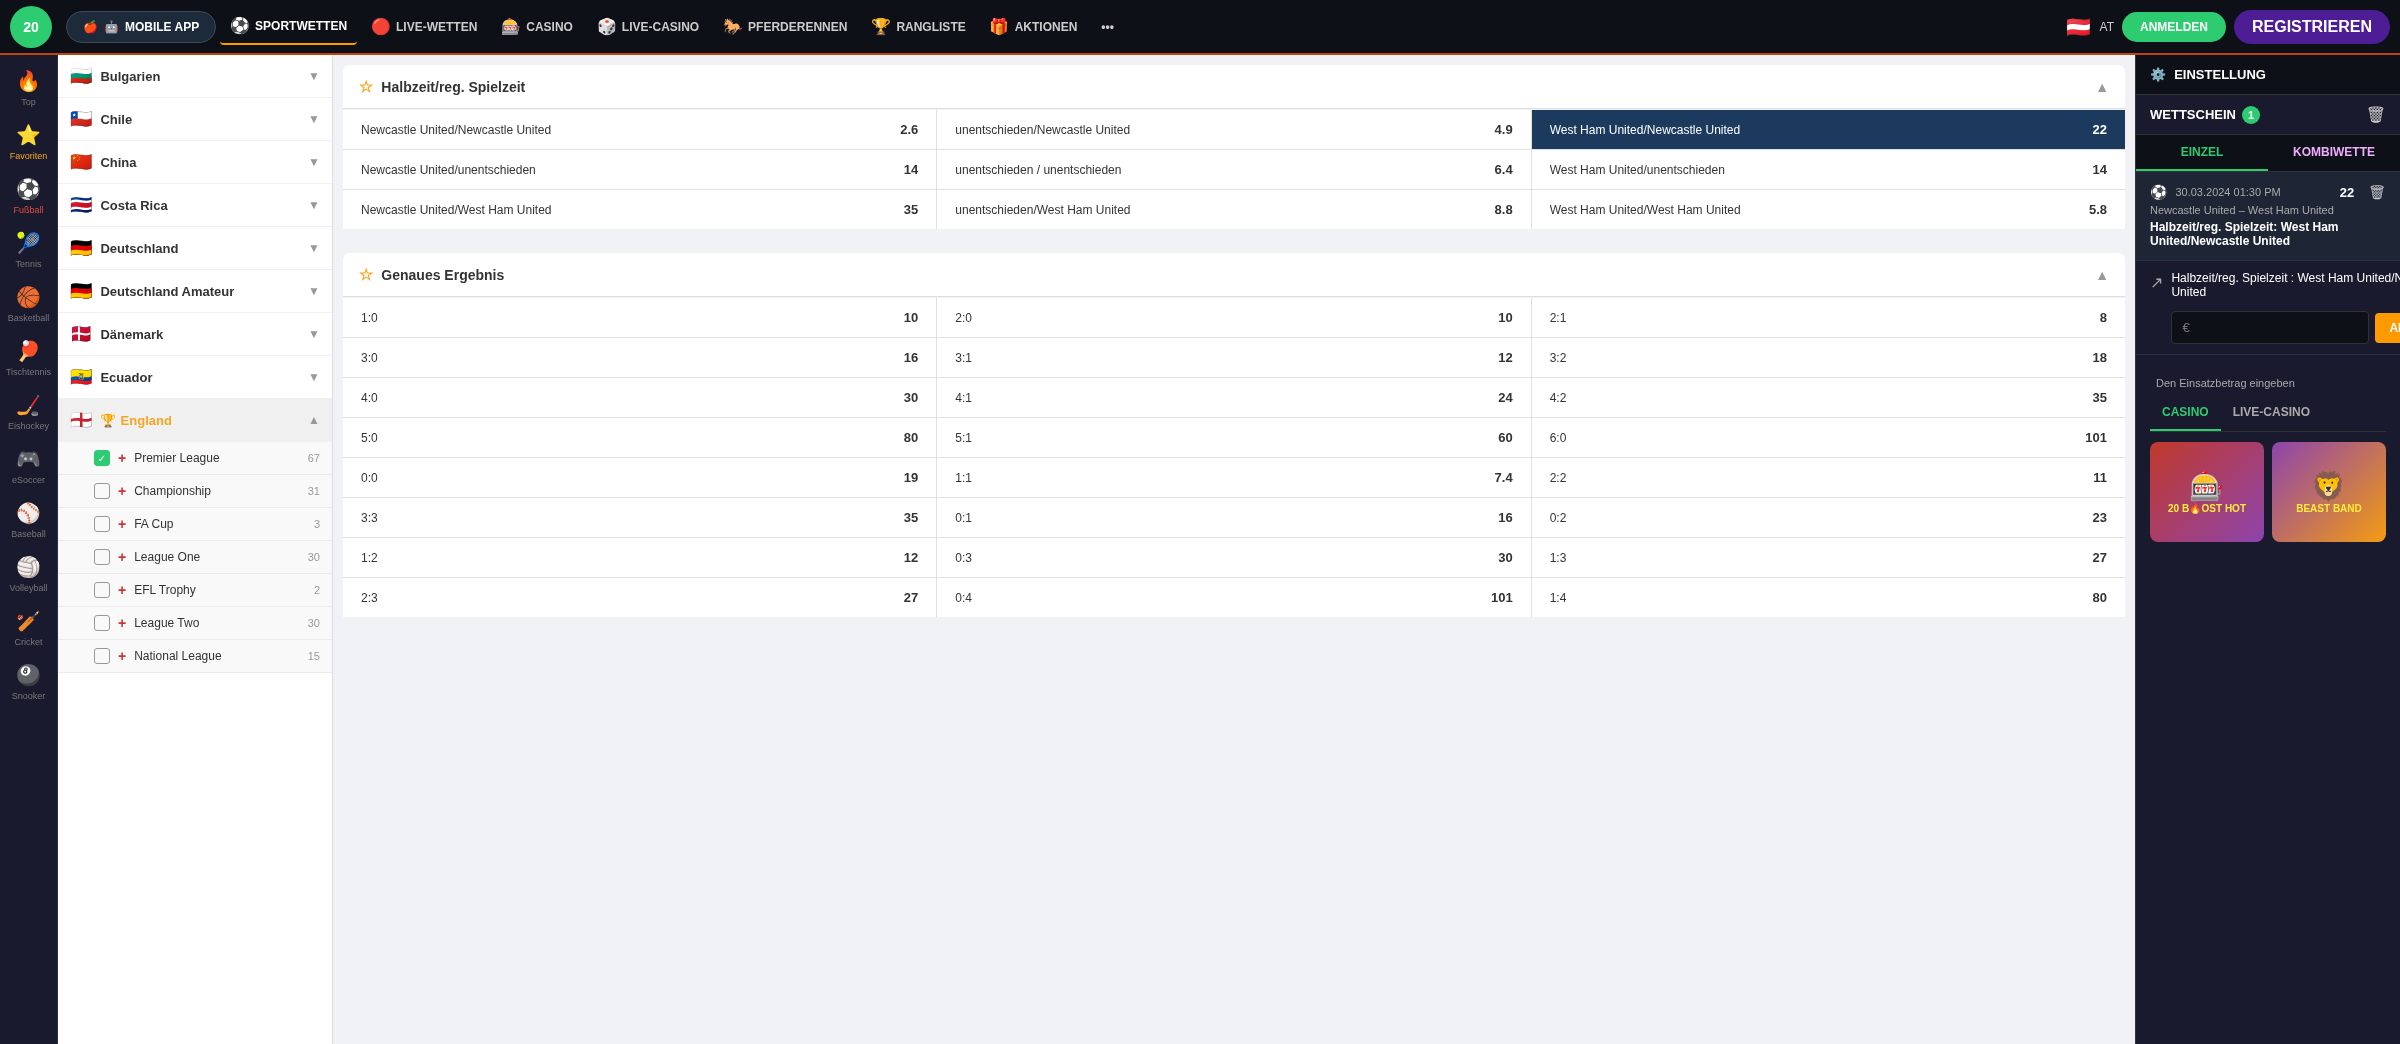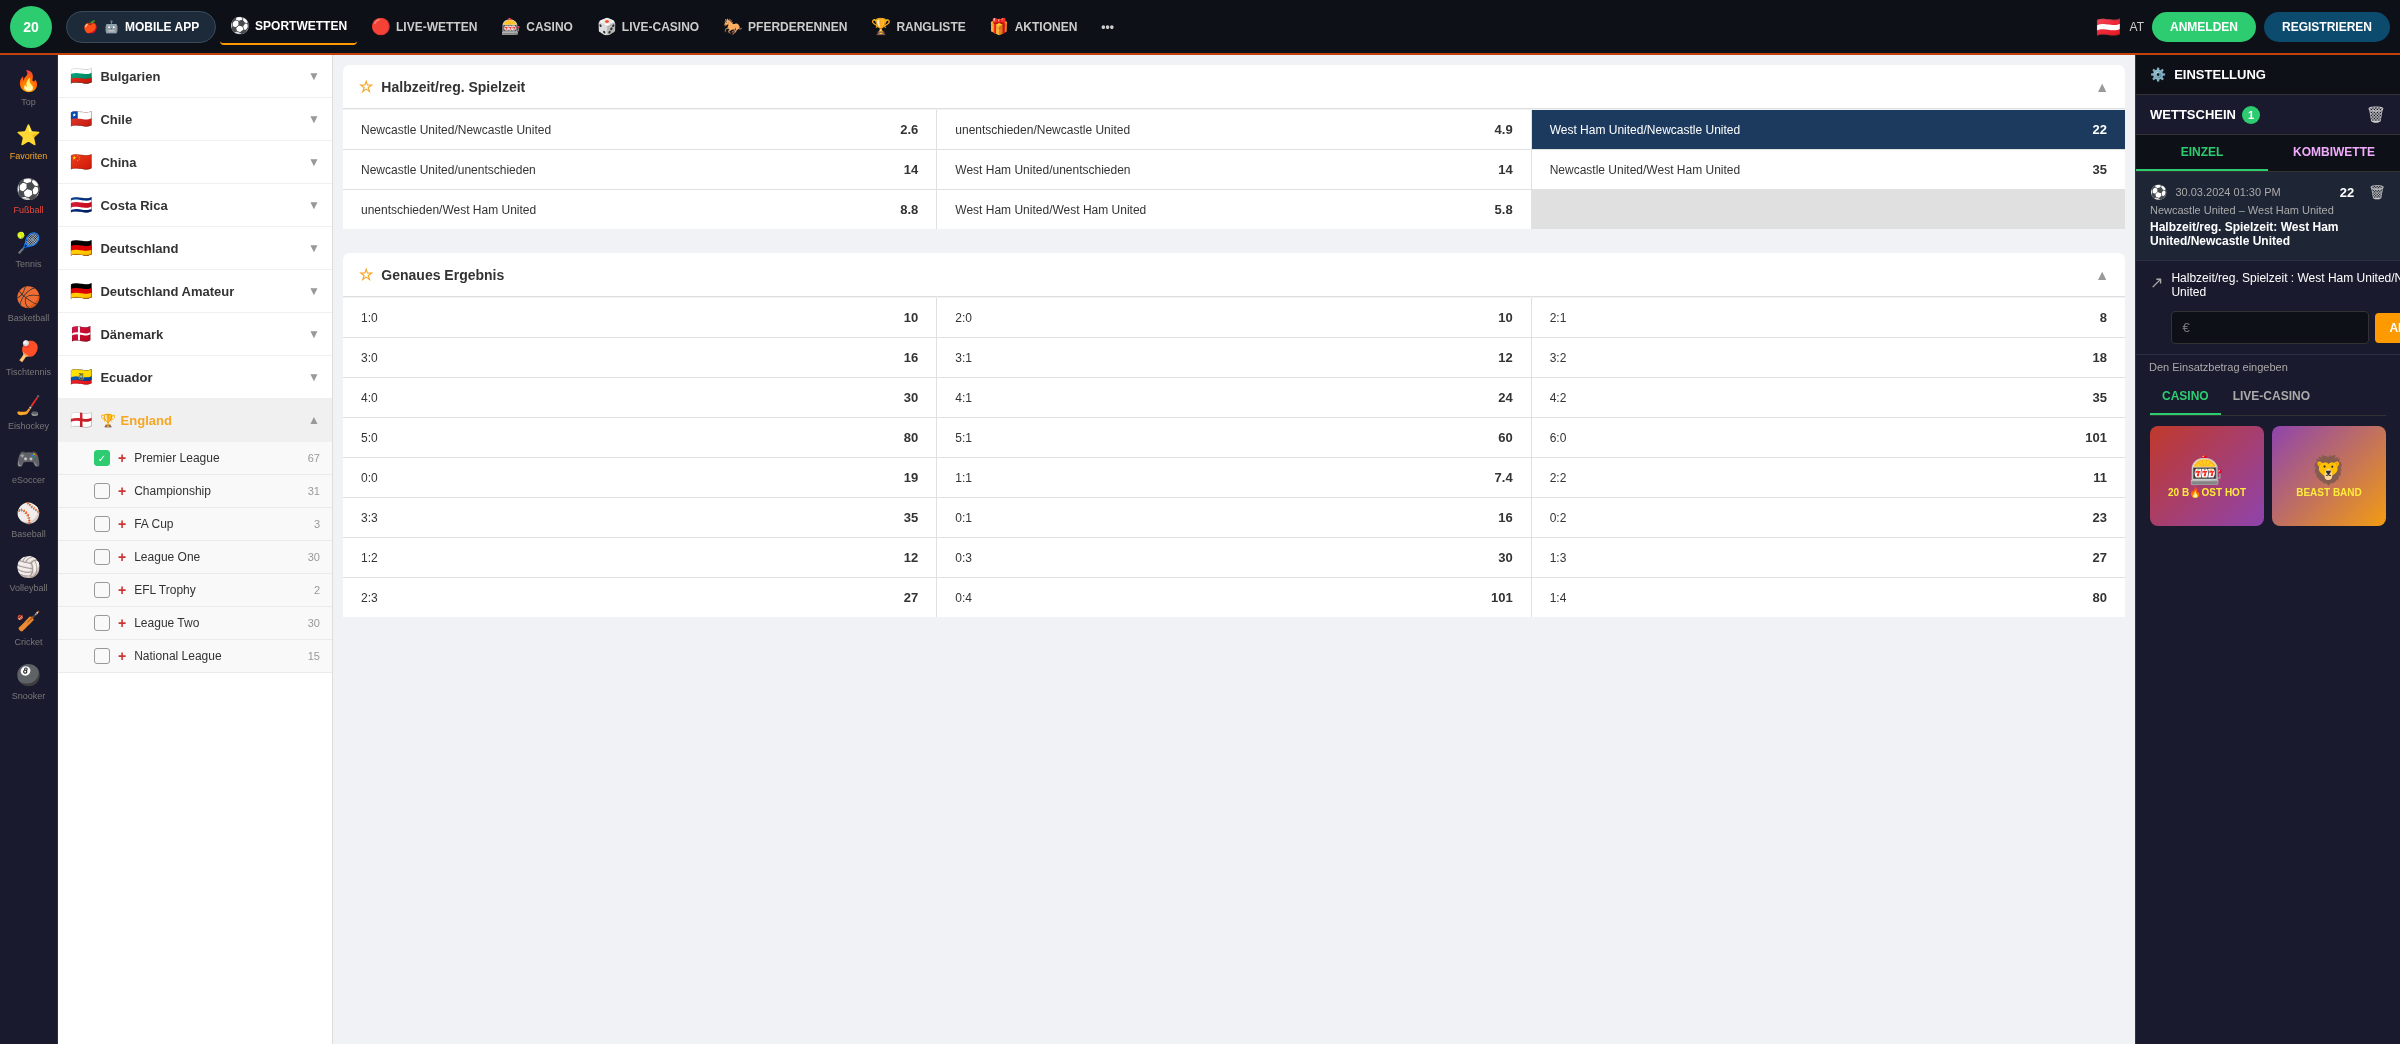--- a/index.html
+++ b/index.html
@@ -29,22 +29,22 @@
       border-radius: 4px; text-decoration: none; font-weight: 600;
     }
     .nav-item.active { color: #fff; border-bottom: 2px solid #f90; }
     .nav-icon { font-size: 16px; }
     .nav-right { margin-left: auto; display: flex; align-items: center; gap: 8px; }
     .btn-anmelden {
       background: #2ecc71; border: none; border-radius: 20px; color: #fff;
       padding: 8px 18px; font-weight: bold; cursor: pointer; font-size: 12px;
     }
     .btn-registrieren {
-      background: #0c4a6e; border: none; border-radius: 20px; color: #fff;
-      padding: 8px 18px; font-weight: bold; cursor: pointer; font-size: 12px;
+      background: #4c1d95; border: none; border-radius: 20px; color: #fff;
+      padding: 8px 18px; font-weight: bold; cursor: pointer; font-size: 16px;
     }
     .country-code { color: #ccc; font-size: 12px; }
 
     
     .main-layout {
       display: flex; height: calc(100vh - 55px); overflow: hidden;
     }
 
     
     .left-sidebar {
@@ -151,21 +151,21 @@
     .share-title { color: #fff; font-size: 12px; margin-bottom: 4px; }
     .bet-input-row { display: flex; align-items: center; gap: 6px; margin-top: 8px; }
     .bet-input {
       flex: 1; background: #0d1117; border: 1px solid #333; color: #fff;
       padding: 8px 10px; border-radius: 4px; font-size: 13px;
     }
     .btn-anmelden-orange {
       background: #f90; border: none; border-radius: 4px; color: #fff;
       padding: 8px 14px; font-weight: bold; cursor: pointer; font-size: 12px; white-space: nowrap;
     }
-    .bet-hint { color: #aaa; font-size: 11px; padding: 6px 13px; }
+    .bet-hint { color: #aaa; font-size: 11px; padding: 6px 20px; margin-top: 16px; }
     .casino-tabs {
       display: flex; border-bottom: 1px solid #333; margin: 0 14px;
     }
     .casino-tab {
       padding: 10px 12px; cursor: pointer; font-size: 12px; font-weight: bold;
       color: #aaa; border-bottom: 2px solid transparent;
     }
     .casino-tab.active { color: #2ecc71; border-bottom: 2px solid #2ecc71; }
     .casino-games { display: flex; gap: 8px; padding: 10px 14px; }
     .casino-game {
@@ -451,20 +451,24 @@
         </div>
         <div class="bet-cell highlighted">
           <span class="bet-label highlighted">West Ham United/Newcastle United</span>
           <span class="bet-odds highlighted">22</span>
         </div>
         <div class="bet-cell">
           <span class="bet-label">Newcastle United/unentschieden</span>
           <span class="bet-odds">14</span>
         </div>
         <div class="bet-cell">
+          <span class="bet-label">unentschieden / unentschieden</span>
+          <span class="bet-odds">6.4</span>
+        </div>
+        <div class="bet-cell">
           <span class="bet-label">West Ham United/unentschieden</span>
           <span class="bet-odds">14</span>
         </div>
         <div class="bet-cell">
           <span class="bet-label">Newcastle United/West Ham United</span>
           <span class="bet-odds">35</span>
         </div>
         <div class="bet-cell">
           <span class="bet-label">unentschieden/West Ham United</span>
           <span class="bet-odds">8.8</span>

